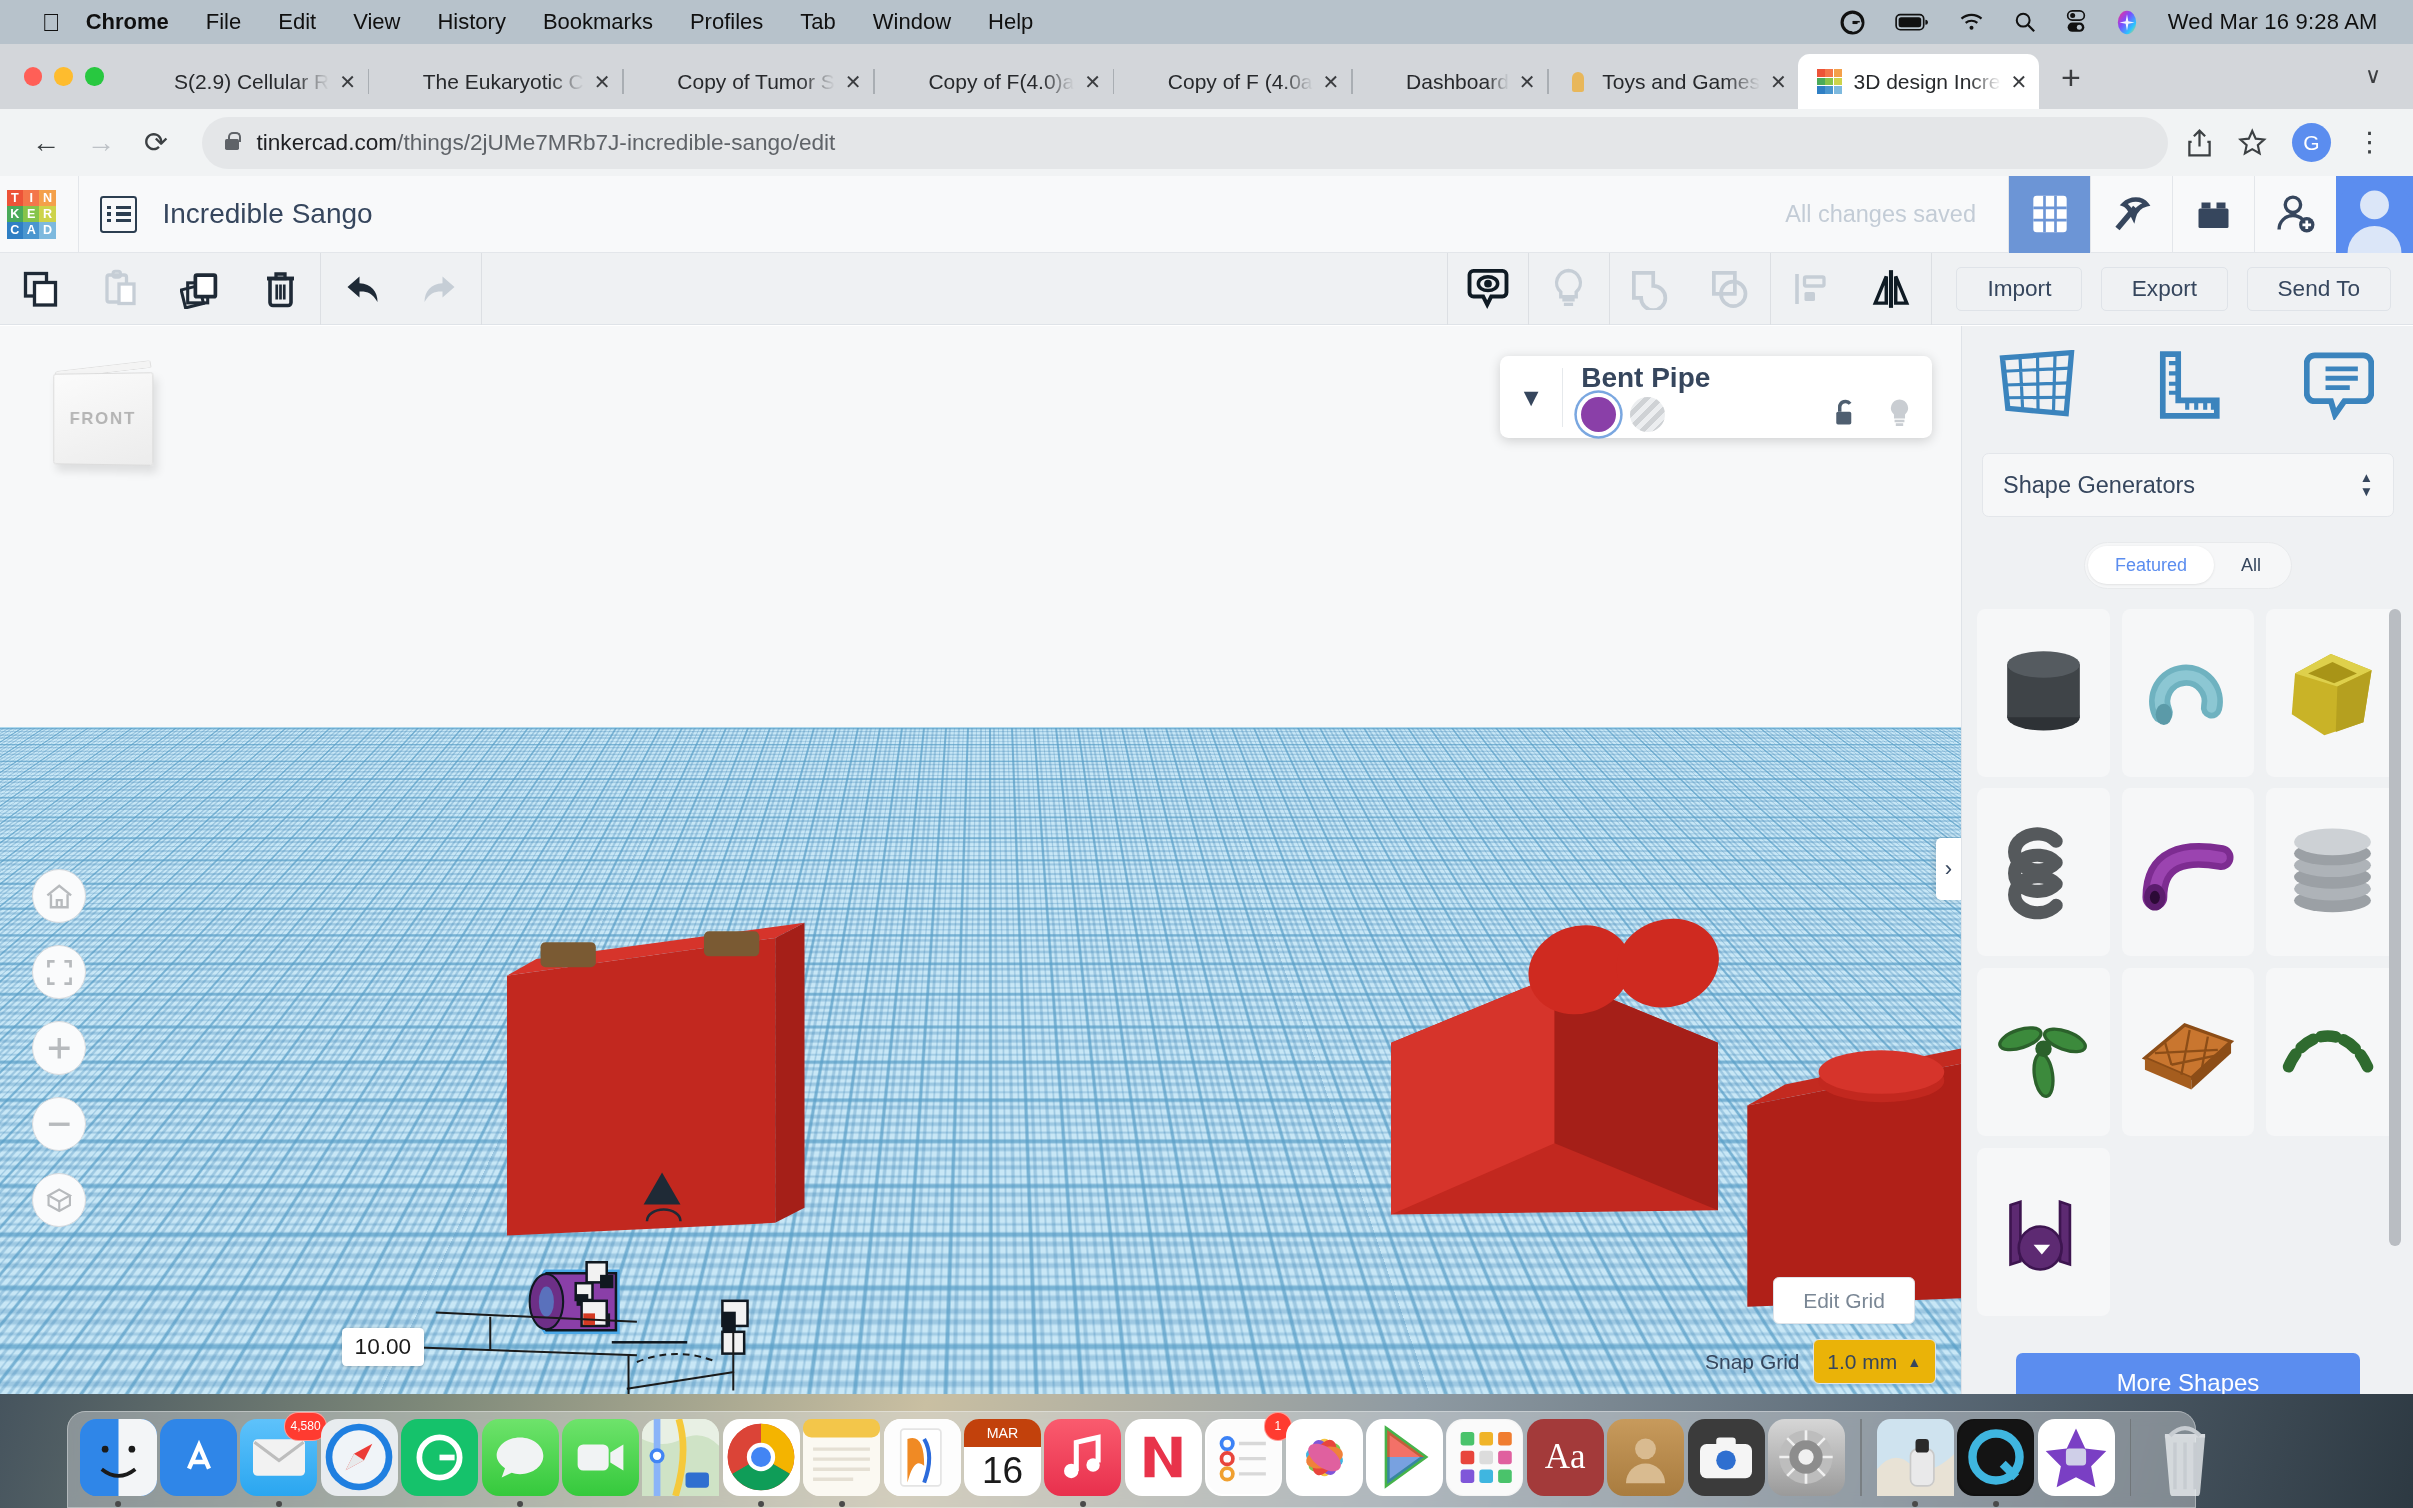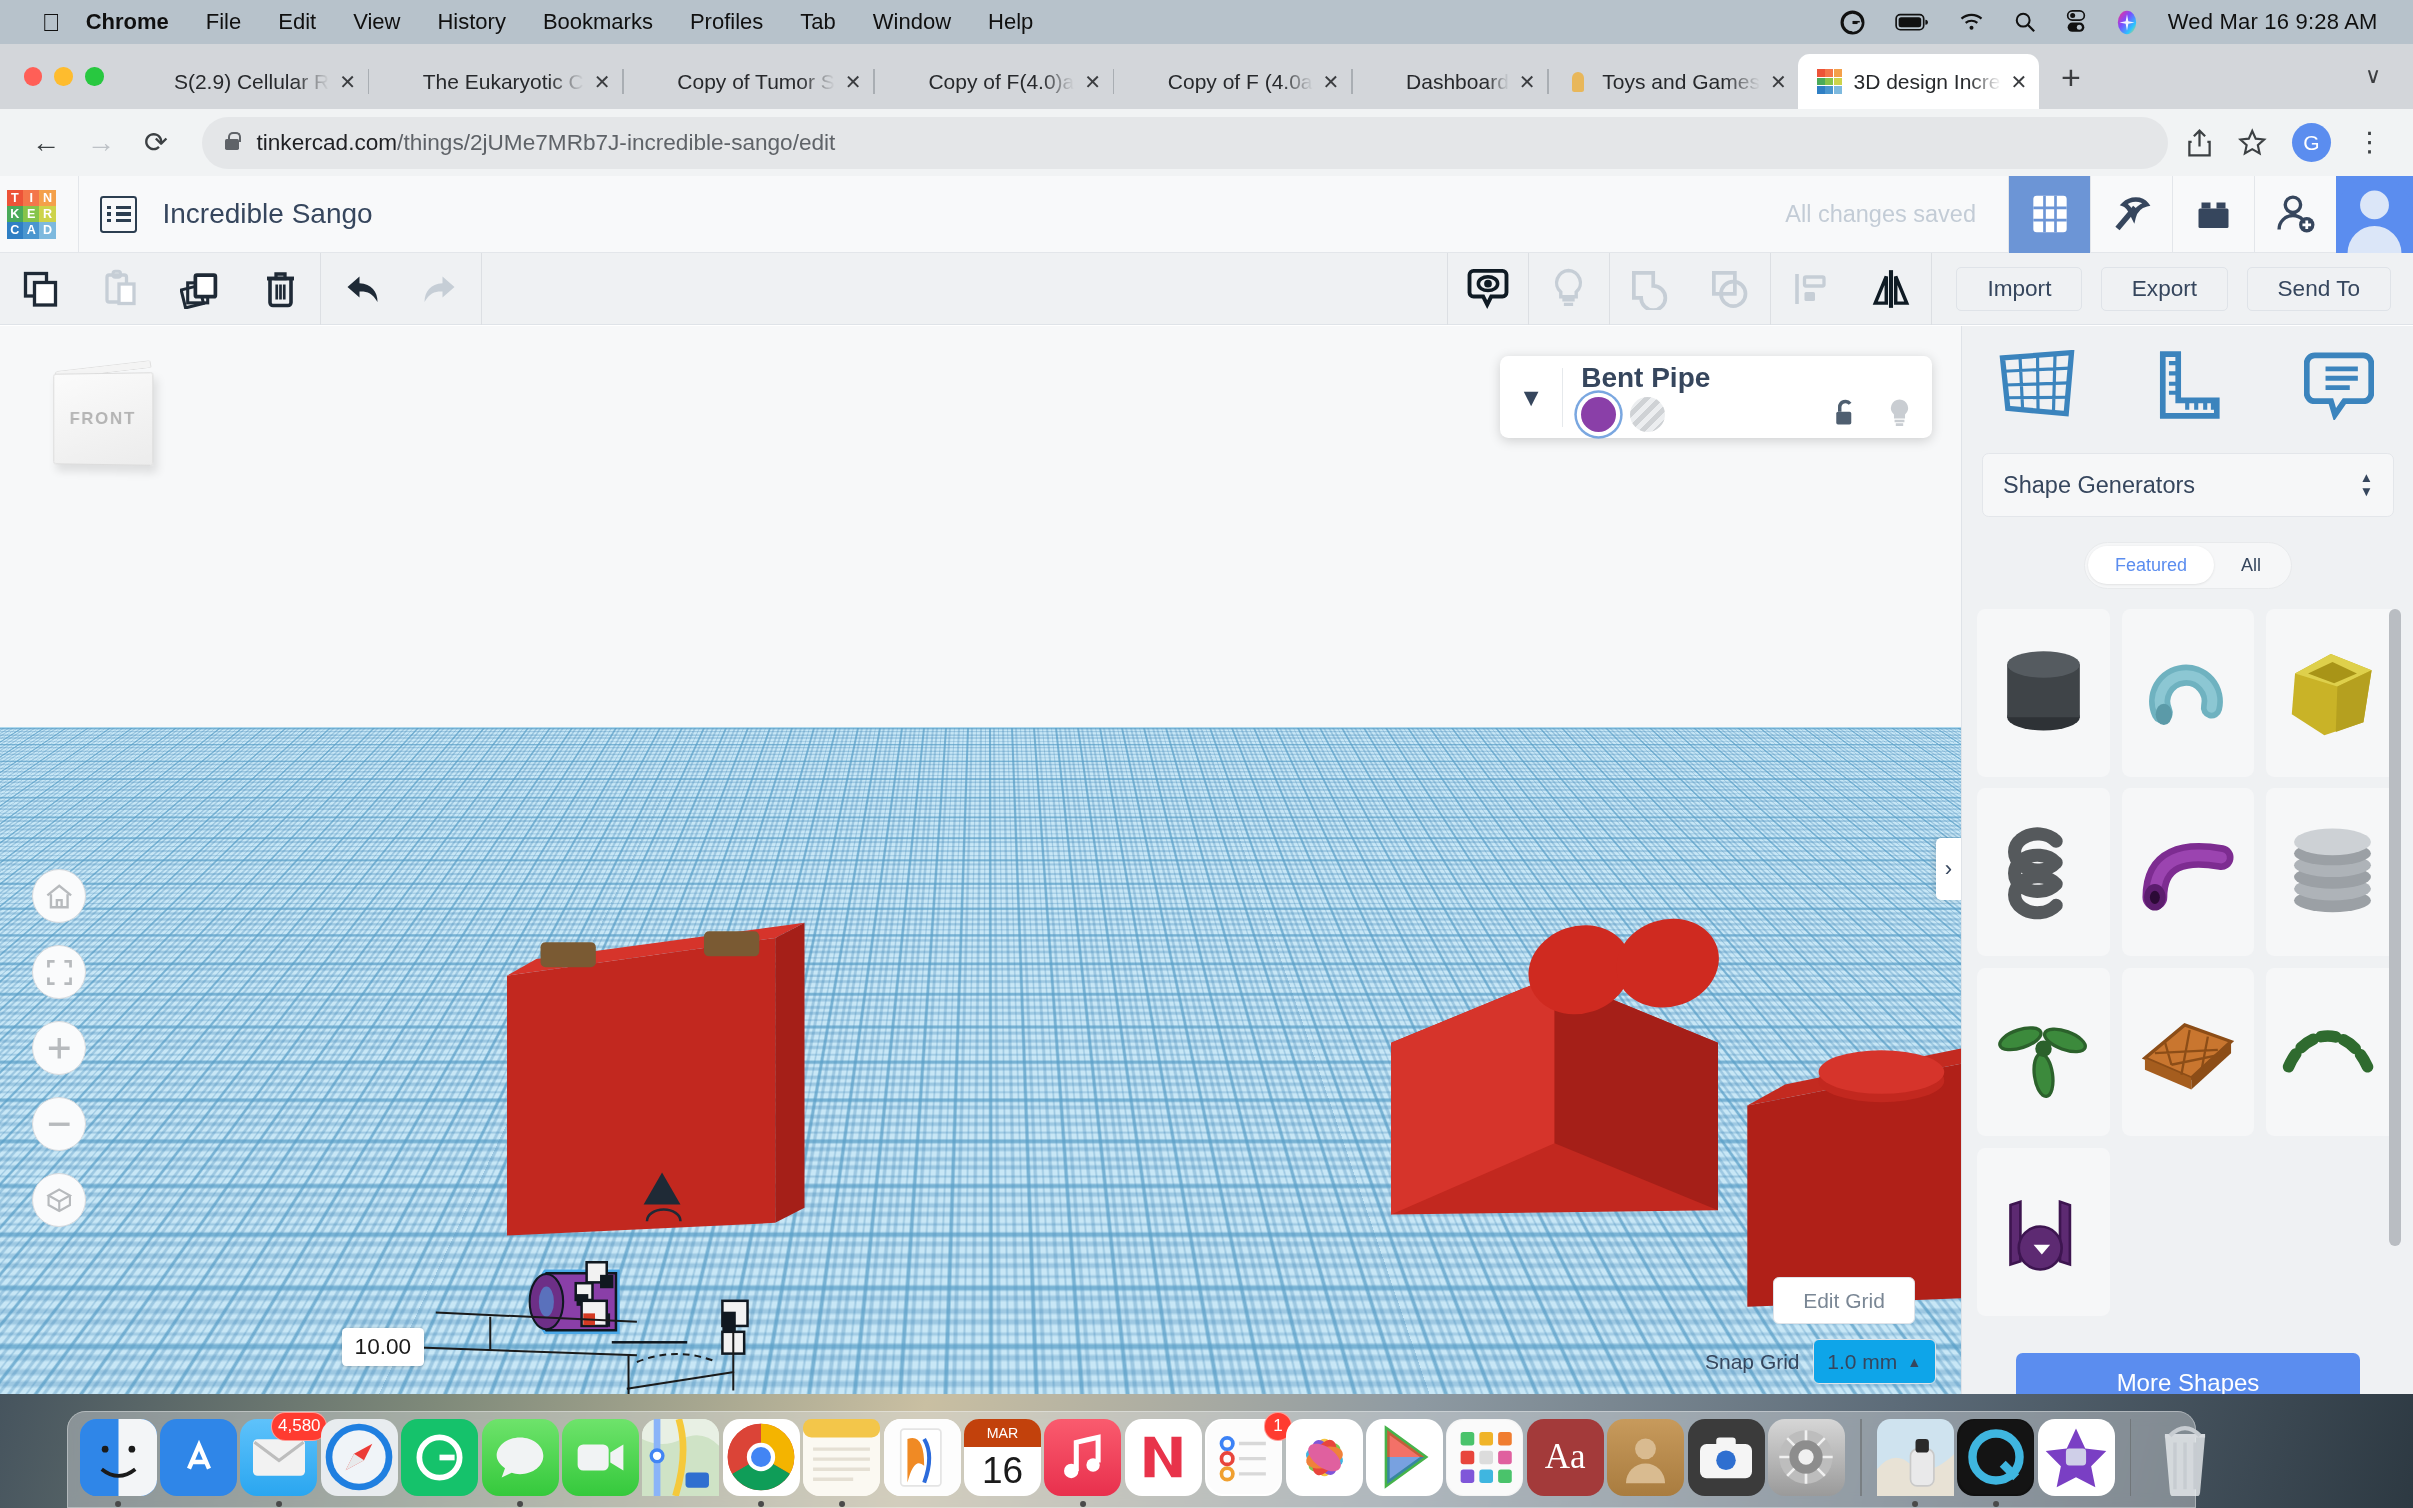--- a/index.html
+++ b/index.html
@@ -201,21 +201,21 @@
   .sw { width:35px; height:35px; border-radius:50%; }
   .sw.solid { background:#8a3fa8; box-shadow: 0 0 0 4.2px #fff, 0 0 0 6.7px #7aa7e0; }
   .sw.hole { background: repeating-linear-gradient(135deg,#cfd2d5 0 5px,#eceef0 5px 10px); }
   .si-icons { margin-left:auto; display:flex; align-items:center; gap:28.5px; padding-right:20px; }
 
   .edit-grid { position:absolute; left:1773px; top:1277px; width:142px; height:47px;
     background:#fff; border:0.8px solid #dfe3e8; border-radius:5.9px; color:#7a8795; font-size:21px;
     display:flex; align-items:center; justify-content:center; }
   .snap-row { position:absolute; left:1705px; top:1339px; display:flex; align-items:center; gap:13.4px; }
   .snap-lbl { font-size:21px; color:#36465d; }
-  .snap-val { height:45px; padding: 0 13.4px; background:#0ea5e9; border:0.8px solid #dfe3e8; border-radius:5.9px;
+  .snap-val { height:45px; padding: 0 13.4px; background:#eab308; border:0.8px solid #dfe3e8; border-radius:5.9px;
     font-size:21px; color:#36465d; display:flex; align-items:center; gap:10px; }
 
   .panel-handle { position:absolute; left:1936px; top:838px; width:25px; height:62px;
     background:#fff; border-radius:5px 0 0 5px; box-shadow:-1.7px 0 5.9px rgba(0,0,0,.12);
     display:flex; align-items:center; justify-content:center; color:#36465d; font-size:22px;}
 
   
   .rpanel { position:absolute; top:326px; left:1961px; width:453px; height:1068px;
     background:#eff1f3; border-left:0.8px solid #dfe3e8; }
   .rp-tabs { display:flex; height:117px; align-items:center; }
@@ -241,21 +241,21 @@
     background: linear-gradient(105deg,#46545e 0%,#7f8a7a 18%,#c9bfa2 38%,#8e9aa2 58%,#5c6b78 78%,#2d3942 100%); }
   .dock { position:absolute; left:67px; top:1411px; width:2129px; height:97px;
     background: rgba(225,228,230,.40); border-radius: 18.4px 18.4px 0 0;
     border:0.8px solid rgba(255,255,255,.35);
     display:flex; align-items:flex-start; padding: 6.7px 11.7px; gap: 3.4px; backdrop-filter: blur(6.7px); }
   .dk { width:77px; height:77px; border-radius:17px; position:relative; flex:0 0 77px;
     display:flex; align-items:center; justify-content:center; font-size:34px; color:#fff; overflow:visible; }
   .dk .dot { position:absolute; bottom:-11.7px; left:50%; transform:translateX(-50%);
     width:5.9px; height:5.9px; border-radius:50%; background:#4a4a4a; }
   .dk .badge { position:absolute; top:-6.7px; right:-10px; min-width:28.5px; height:28.5px; padding:0 5.9px;
-    background:#ff3b30; color:#fff; border-radius:14.2px; font-size:17px;
+    background:#ff3b30; color:#fff; border-radius:14.2px; font-size:12px;
     display:flex; align-items:center; justify-content:center; border:1.7px solid rgba(255,255,255,.5);}
   .dk-sep { width:1.7px; height:77px; background:rgba(90,90,90,.45); margin: 0 11.7px; flex:0 0 1.7px;}
 </style>
 </head>
 <body>
 
 <div id="root">
 
   <div class="menubar">
     <span class="mb-apple"></span>

